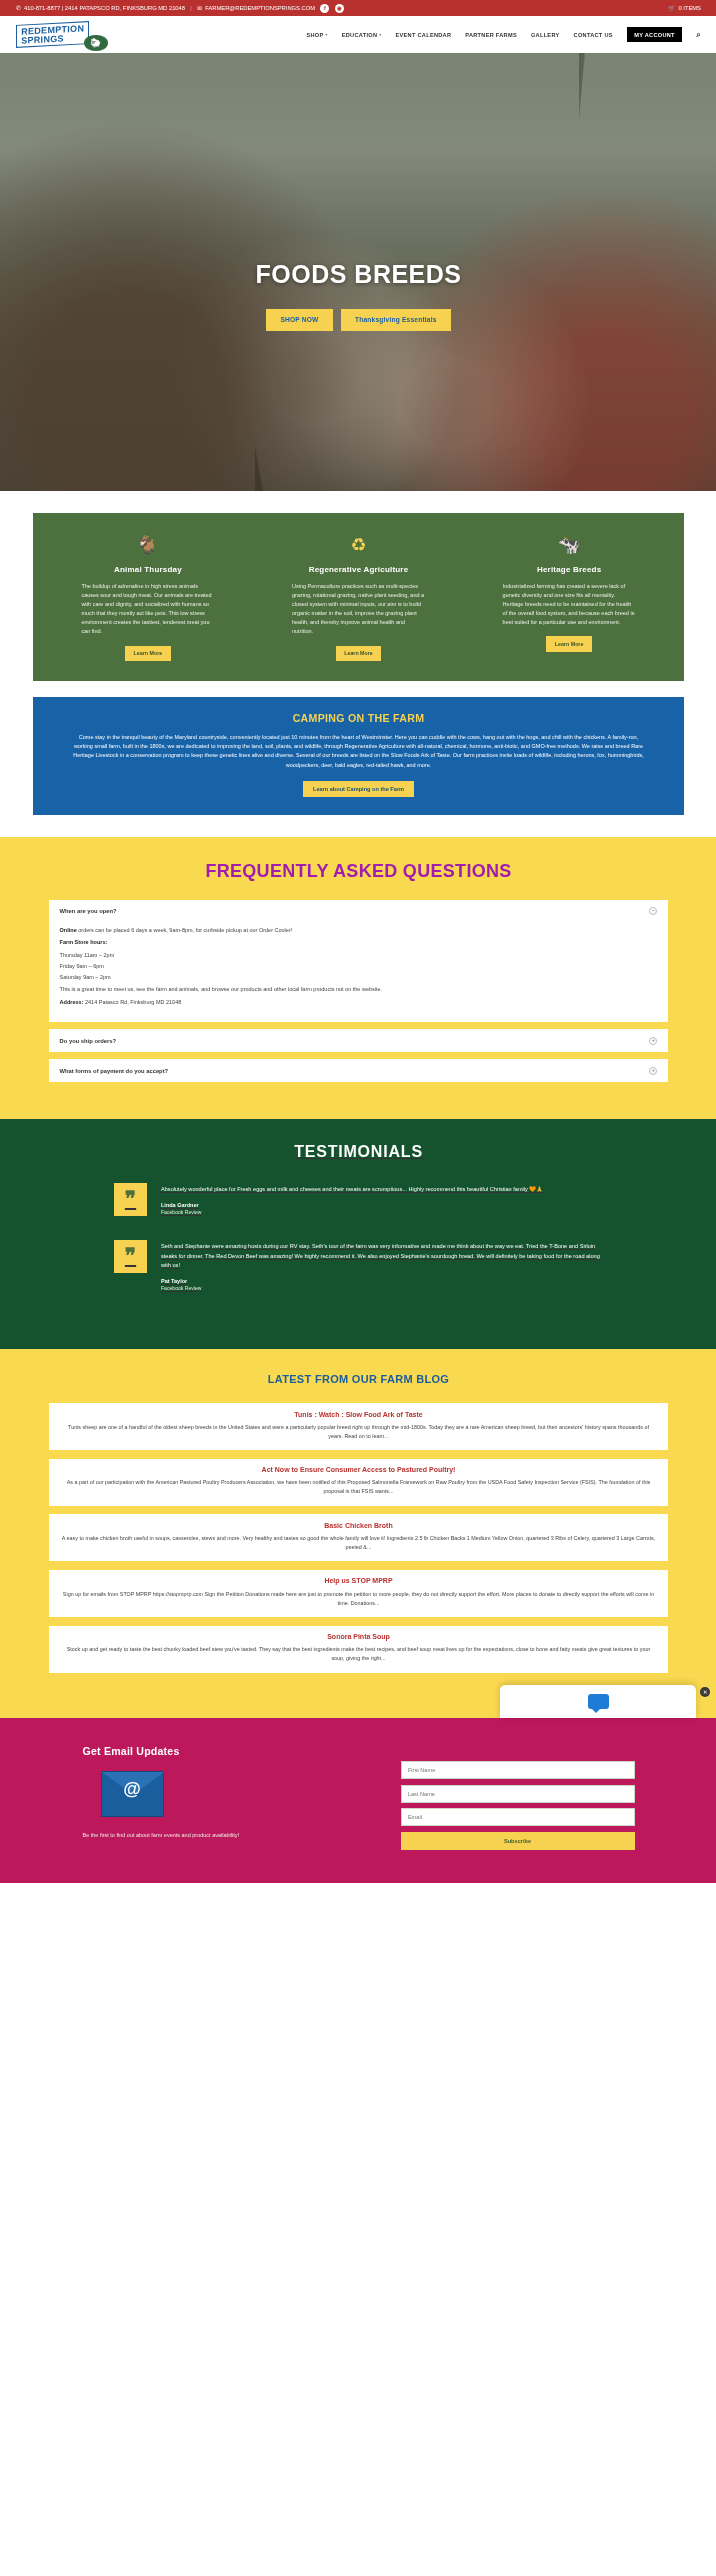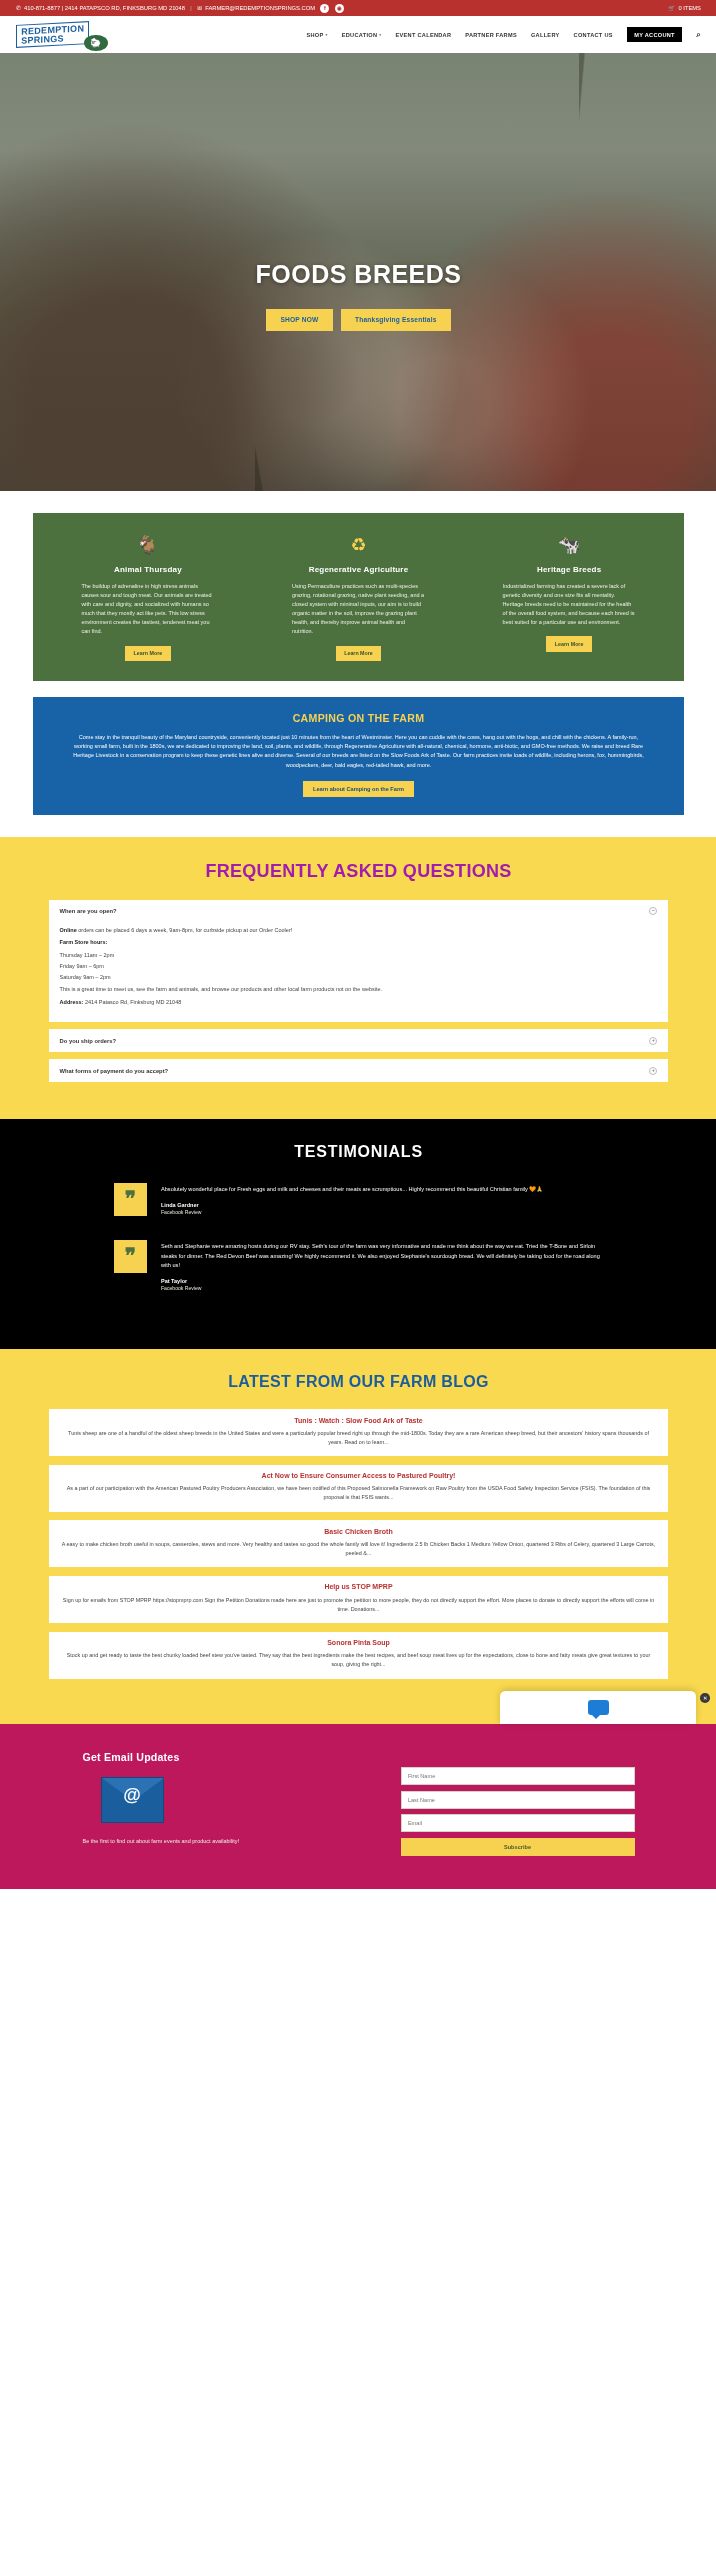--- a/index.html
+++ b/index.html
@@ -207,21 +207,21 @@
     border: 0.5px solid #bbb; color: #888;
     display: flex; align-items: center; justify-content: center;
     font-size: 5.3px; line-height: 1;
   }
   .faq-a { padding: 0 10.6px 11.7px; font-size: 5.5px; color: #444; line-height: 1.7; }
   .faq-a b { color: #222; }
   .faq-a .row { margin: 3.2px 0; }
   .faq-a .sub { margin: 1.6px 0; }
 
   
-  .testi-section { background: #000000; padding: 24.4px 0 33px; }
+  .testi-section { background: #14532d; padding: 24.4px 0 33px; text-decoration: underline; }
   .testi-title {
     text-align: center; color: #ffffff;
     font-size: 16px; font-weight: bold; letter-spacing: 0.8px;
     margin: 0 0 22px;
   }
   .testi-list { width: 489px; margin: 0 auto; }
   .testi {
     display: flex; gap: 14px; margin-bottom: 24.4px; align-items: flex-start;
   }
   .quote-mark {
@@ -233,21 +233,21 @@
   }
   .testi-body { color: #ffffff; padding-top: 2.1px; }
   .testi-text { font-size: 5.6px; line-height: 1.7; margin: 0 0 7.4px; }
   .testi-name { font-size: 5.5px; font-weight: bold; margin: 0; }
   .testi-src { font-size: 5.1px; margin: 1.1px 0 0; color: #e7ecdf; }
 
   
   .blog-section { background: #f9d94f; padding: 24.4px 0 37px; }
   .blog-title {
     text-align: center; color: #1b5e9e;
-    font-size: 16px; font-weight: bold; letter-spacing: 0.3px;
+    font-size: 11px; font-weight: bold; letter-spacing: 0.3px;
     margin: 0 0 18px;
   }
   .blog-list { width: 619px; margin: 0 auto; }
   .blog-card { background: #ffffff; margin-bottom: 8.5px; padding: 7.4px 11.7px 9.6px; }
   .blog-card h3 {
     margin: 0 0 5.3px; text-align: center;
     font-size: 7px; font-weight: bold; color: #b8312f;
   }
   .blog-card p { margin: 0; font-size: 5.4px; line-height: 1.65; color: #444; text-align: center; }
 

